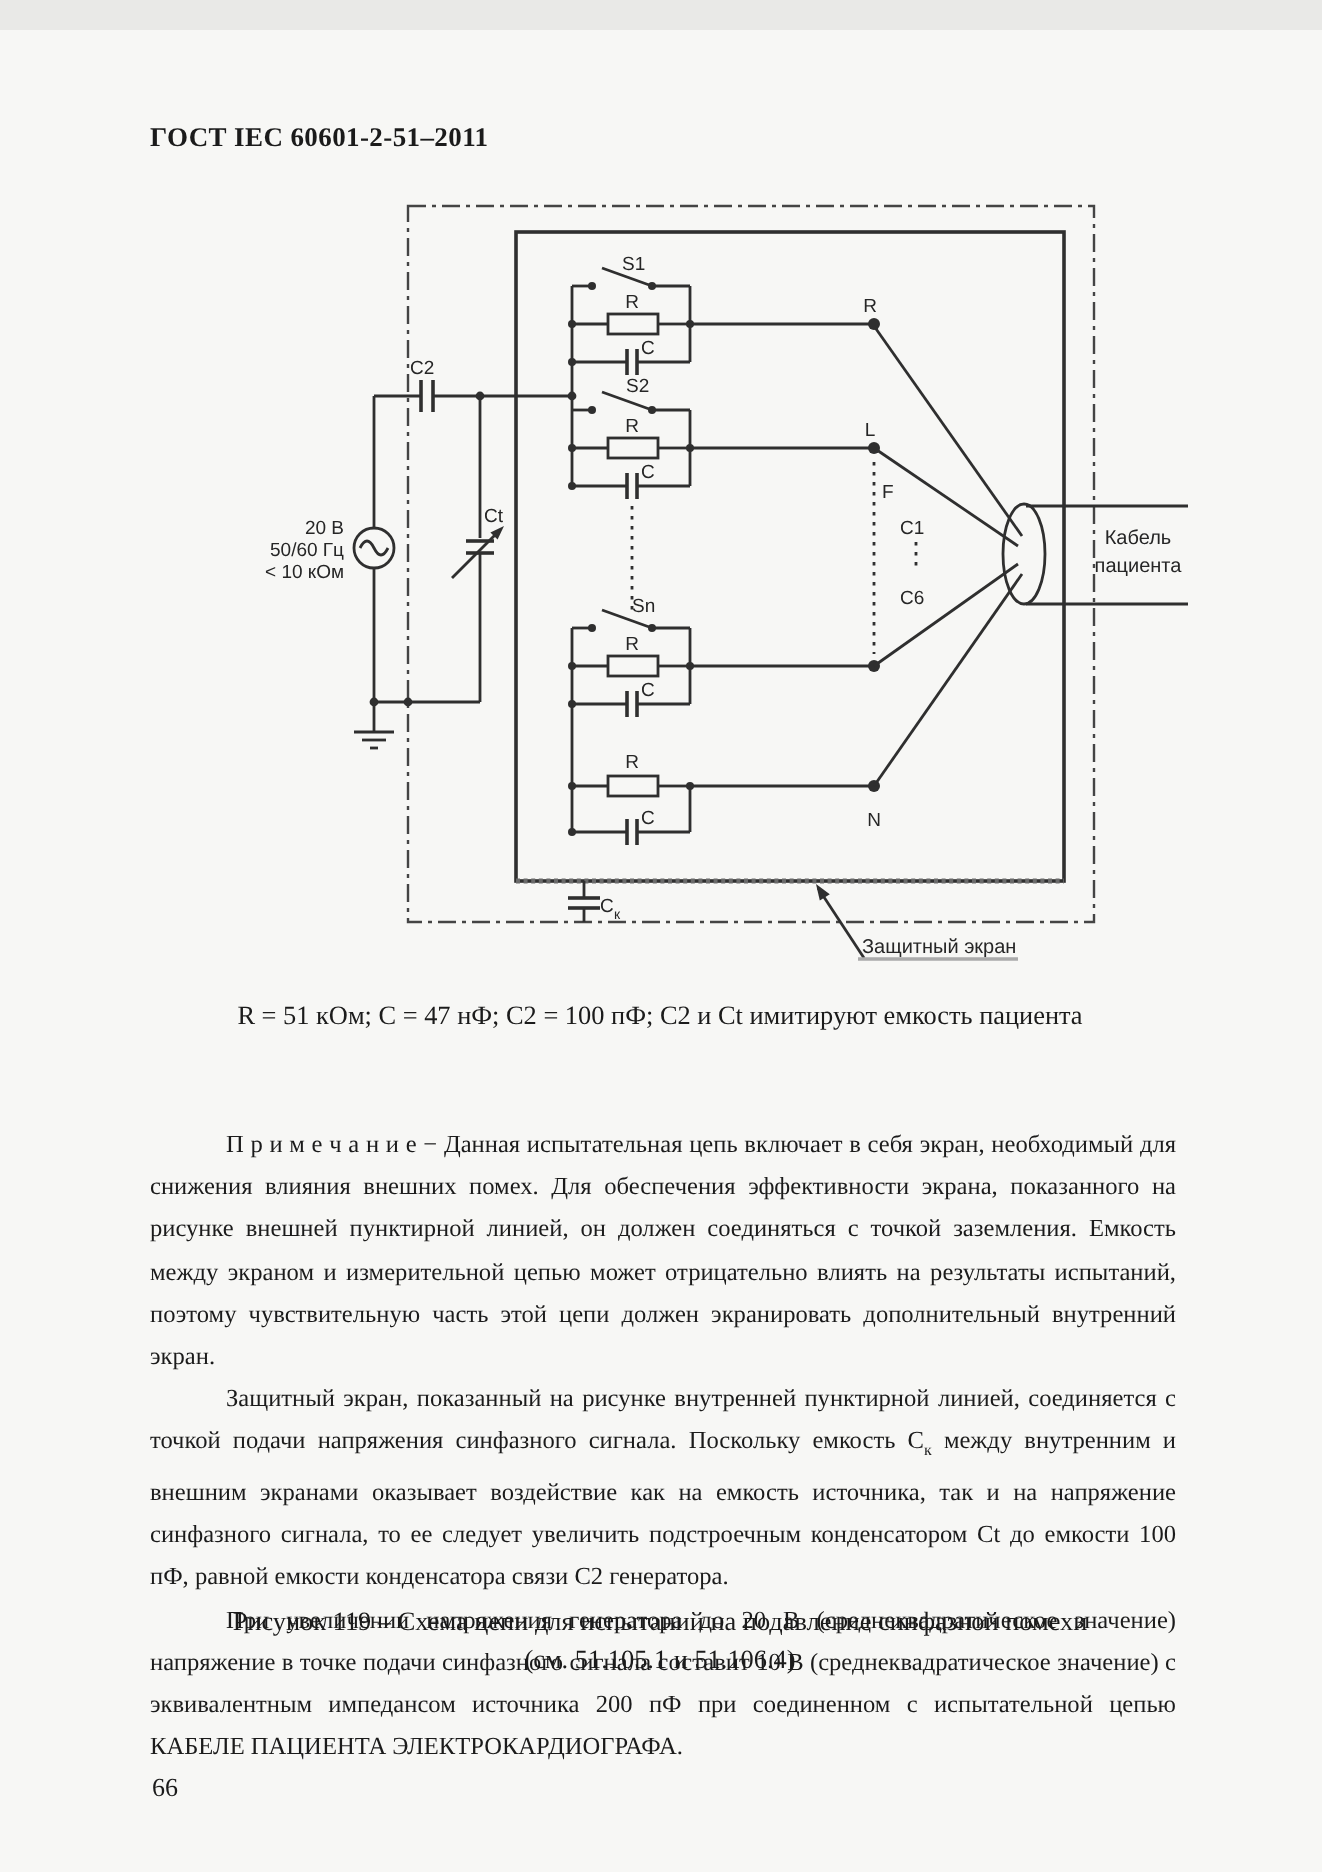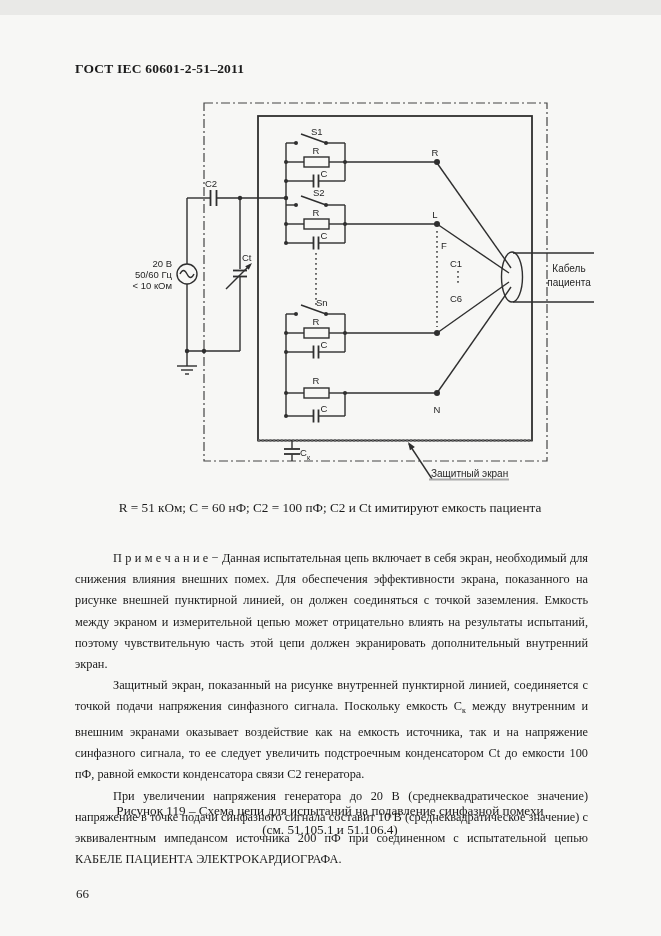--- a/index.html
+++ b/index.html
@@ -18,21 +18,21 @@
   .dotted{stroke-dasharray:1.8 3.2;}
   .dot{fill:#2f2f2f;stroke:none;}
   .lbl{font:9.5px "Liberation Sans", sans-serif;fill:#262626;}
   .lbl-sm{font:7px "Liberation Sans", sans-serif;fill:#262626;}
   .lbl-md{font:10px "Liberation Sans", sans-serif;fill:#262626;}
   .caption{
     position:absolute;left:70px;top:484px;width:520px;
     text-align:center;font-size:13.2px;line-height:18.5px;
   }
   .bodytext{
-    position:absolute;left:75px;top:533px;width:513px;
+    position:absolute;left:75px;top:547px;width:513px;
     font-size:12.3px;line-height:21.2px;text-align:justify;
   }
   .bodytext p{margin:0;text-indent:38px;}
   .figure-caption{
     position:absolute;left:70px;top:787px;width:520px;
     text-align:center;font-size:13.2px;line-height:18.5px;
   }
   .page-number{position:absolute;left:76px;top:871px;font-size:13px;}
   sub{font-size:0.65em;}
 </style>
@@ -239,21 +239,21 @@
     <text class="lbl" x="300" y="441">C</text>
     <text class="lbl-sm" x="307" y="444.5">к</text>
 
     <line x1="432" y1="464" x2="409" y2="429" class="w"></line>
     <polygon points="408,427 414.9,432.1 409.9,435.3" class="dot"></polygon>
     <text class="lbl-md" x="431" y="461.5">Защитный экран</text>
     <line x1="429" y1="464.5" x2="509" y2="464.5" stroke="#aaaaaa" stroke-width="1.8"></line>
   </svg>
 
   <div class="caption">
-    <div>R = 51 кОм; C = 60 нФ; C2 = 100 пФ; C2 и Ct имитируют емкость пациента</div>
+    <div>R = 51 кОм; C = 47 нФ; C2 = 100 пФ; C2 и Ct имитируют емкость пациента</div>
   </div>
 
   <div class="bodytext">
     <p>П р и м е ч а н и е  −  Данная испытательная цепь включает в себя экран, необходимый для снижения влияния  внешних помех. Для обеспечения эффективности экрана, показанного на рисунке внешней пунктирной линией, он должен соединяться с точкой заземления. Емкость между экраном и измерительной цепью может отрицательно влиять на результаты испытаний, поэтому чувствительную часть этой цепи должен экранировать дополнительный внутренний экран.</p>
     <p><span>Защитный экран, показанный на рисунке внутренней пунктирной линией, соединяется с точкой подачи напряжения синфазного сигнала. Поскольку емкость C</span><sub>к</sub><span> между внутренним и внешним экранами оказывает воздействие как на емкость источника, так и на напряжение синфазного сигнала, то ее следует увеличить подстроечным конденсатором Ct до емкости 100 пФ, равной емкости конденсатора связи C2 генератора.</span></p>
     <p>При увеличении напряжения генератора до 20 В (среднеквадратическое значение) напряжение в точке подачи синфазного сигнала составит 10 В (среднеквадратическое значение) с эквивалентным импедансом источника 200 пФ при соединенном с испытательной цепью КАБЕЛЕ ПАЦИЕНТА ЭЛЕКТРОКАРДИОГРАФА.</p>
   </div>
 
   <div class="figure-caption">
     <div>Рисунок 119 – Схема цепи для испытаний на подавление синфазной помехи</div>

